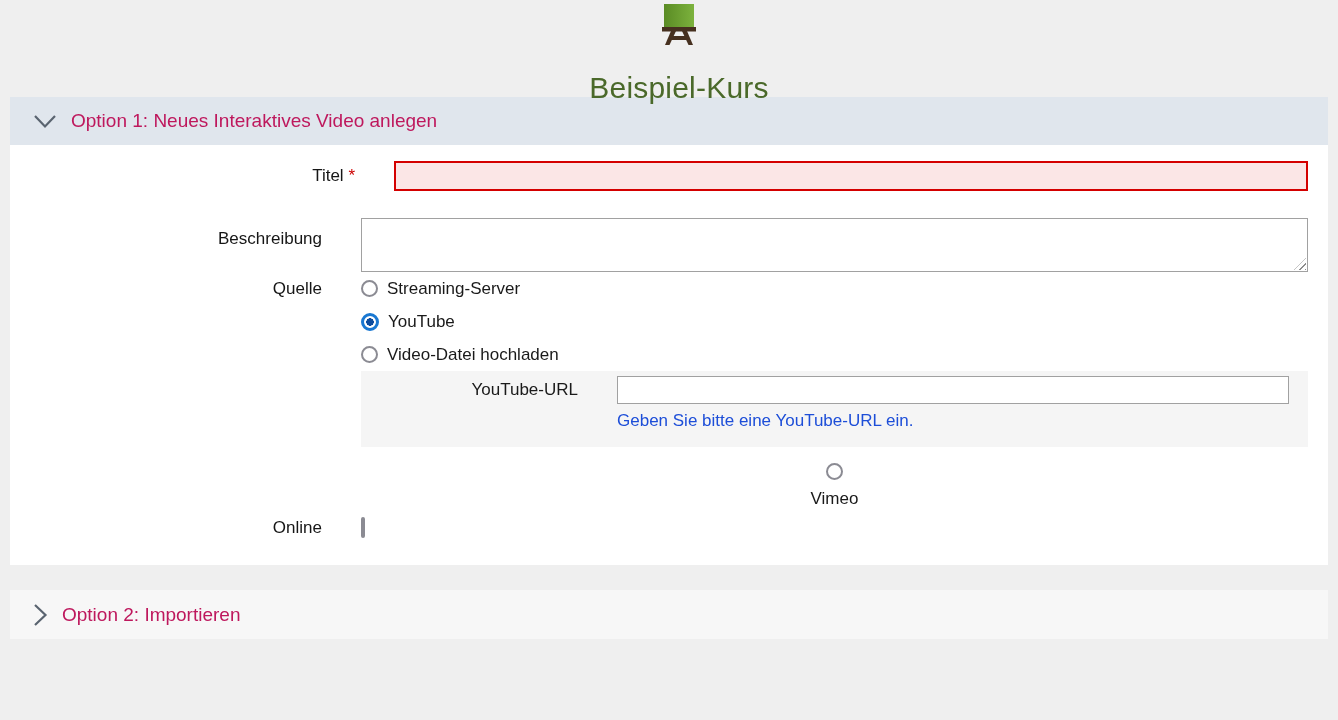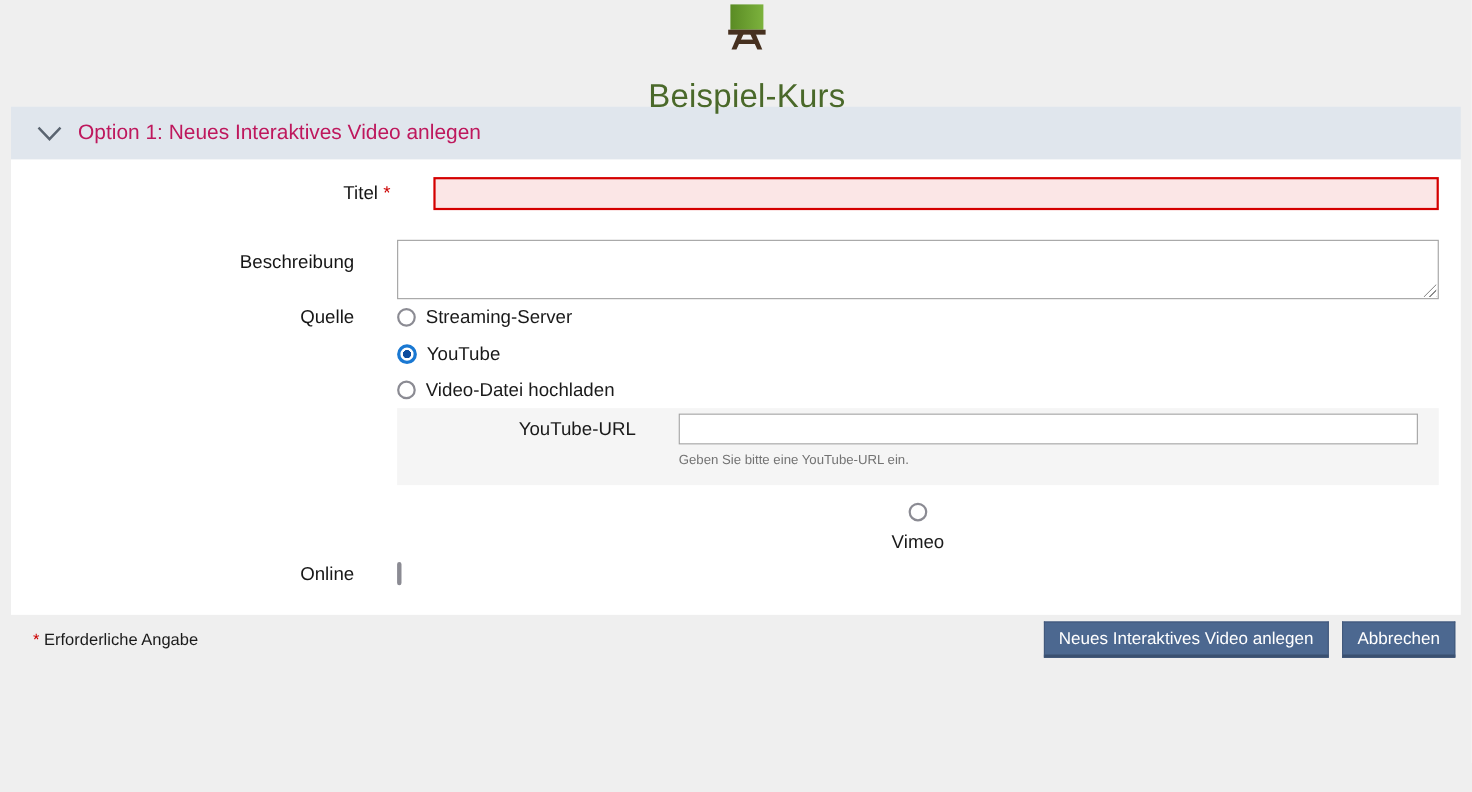--- a/index.html
+++ b/index.html
@@ -110,21 +110,21 @@
     text-align:right; padding-right:39px;
     font-size:17px;
   }
   .sub-input {
     width:672px; height:28px;
     border:1px solid #a1a1a1; background:#fff;
     padding:0 8px;
     font:15px "Liberation Sans", sans-serif;
     outline:none;
   }
-  .sub-hint { margin:7px 0 0 256px; font-size:12px; color:#737373; }
+  .sub-hint { margin:7px 0 0 256px; font-size:17px; color:#1d4ed8; }
   .row-vimeo { margin-top:16px;flex-direction:column; }
 
   .row-online { margin-top:22px; align-items:center; }
   .row-online .col-label { line-height:20px; }
   .checkbox {
     width:17px; height:17px;
     border:2px solid #8b8b93; border-radius:2px; background:#fff;
   }
 
   
@@ -232,25 +232,26 @@
 
       <div class="form-row row-online">
         <div class="col-label">Online</div>
         <div class="col-control">
           <span class="checkbox"></span>
         </div>
       </div>
 
     </div>
 
-    <div class="form-footer">
-      <div class="req-note"><span class="req">*</span> <span>Erforderliche Angabe</span></div>
-      <div class="btn-group">
-        <button class="btn">Neues Interaktives Video anlegen</button>
-        <button class="btn">Abbrechen</button>
-      </div>
+  </section>
+
+  <div class="gap"></div>
+
+  <section>
+    <div class="acc-head closed">
+      <svg class="chev" width="15" height="24" viewBox="0 0 15 24">
+        <polyline points="2,2 12.5,12 2,22" fill="none" stroke="#5a6470" stroke-width="2.2"></polyline>
+      </svg>
+      <span>Option 2: Importieren</span>
     </div>
   </section>
 
-  <div class="gap"></div>
-
-
 </div>
 
 </body></html>

